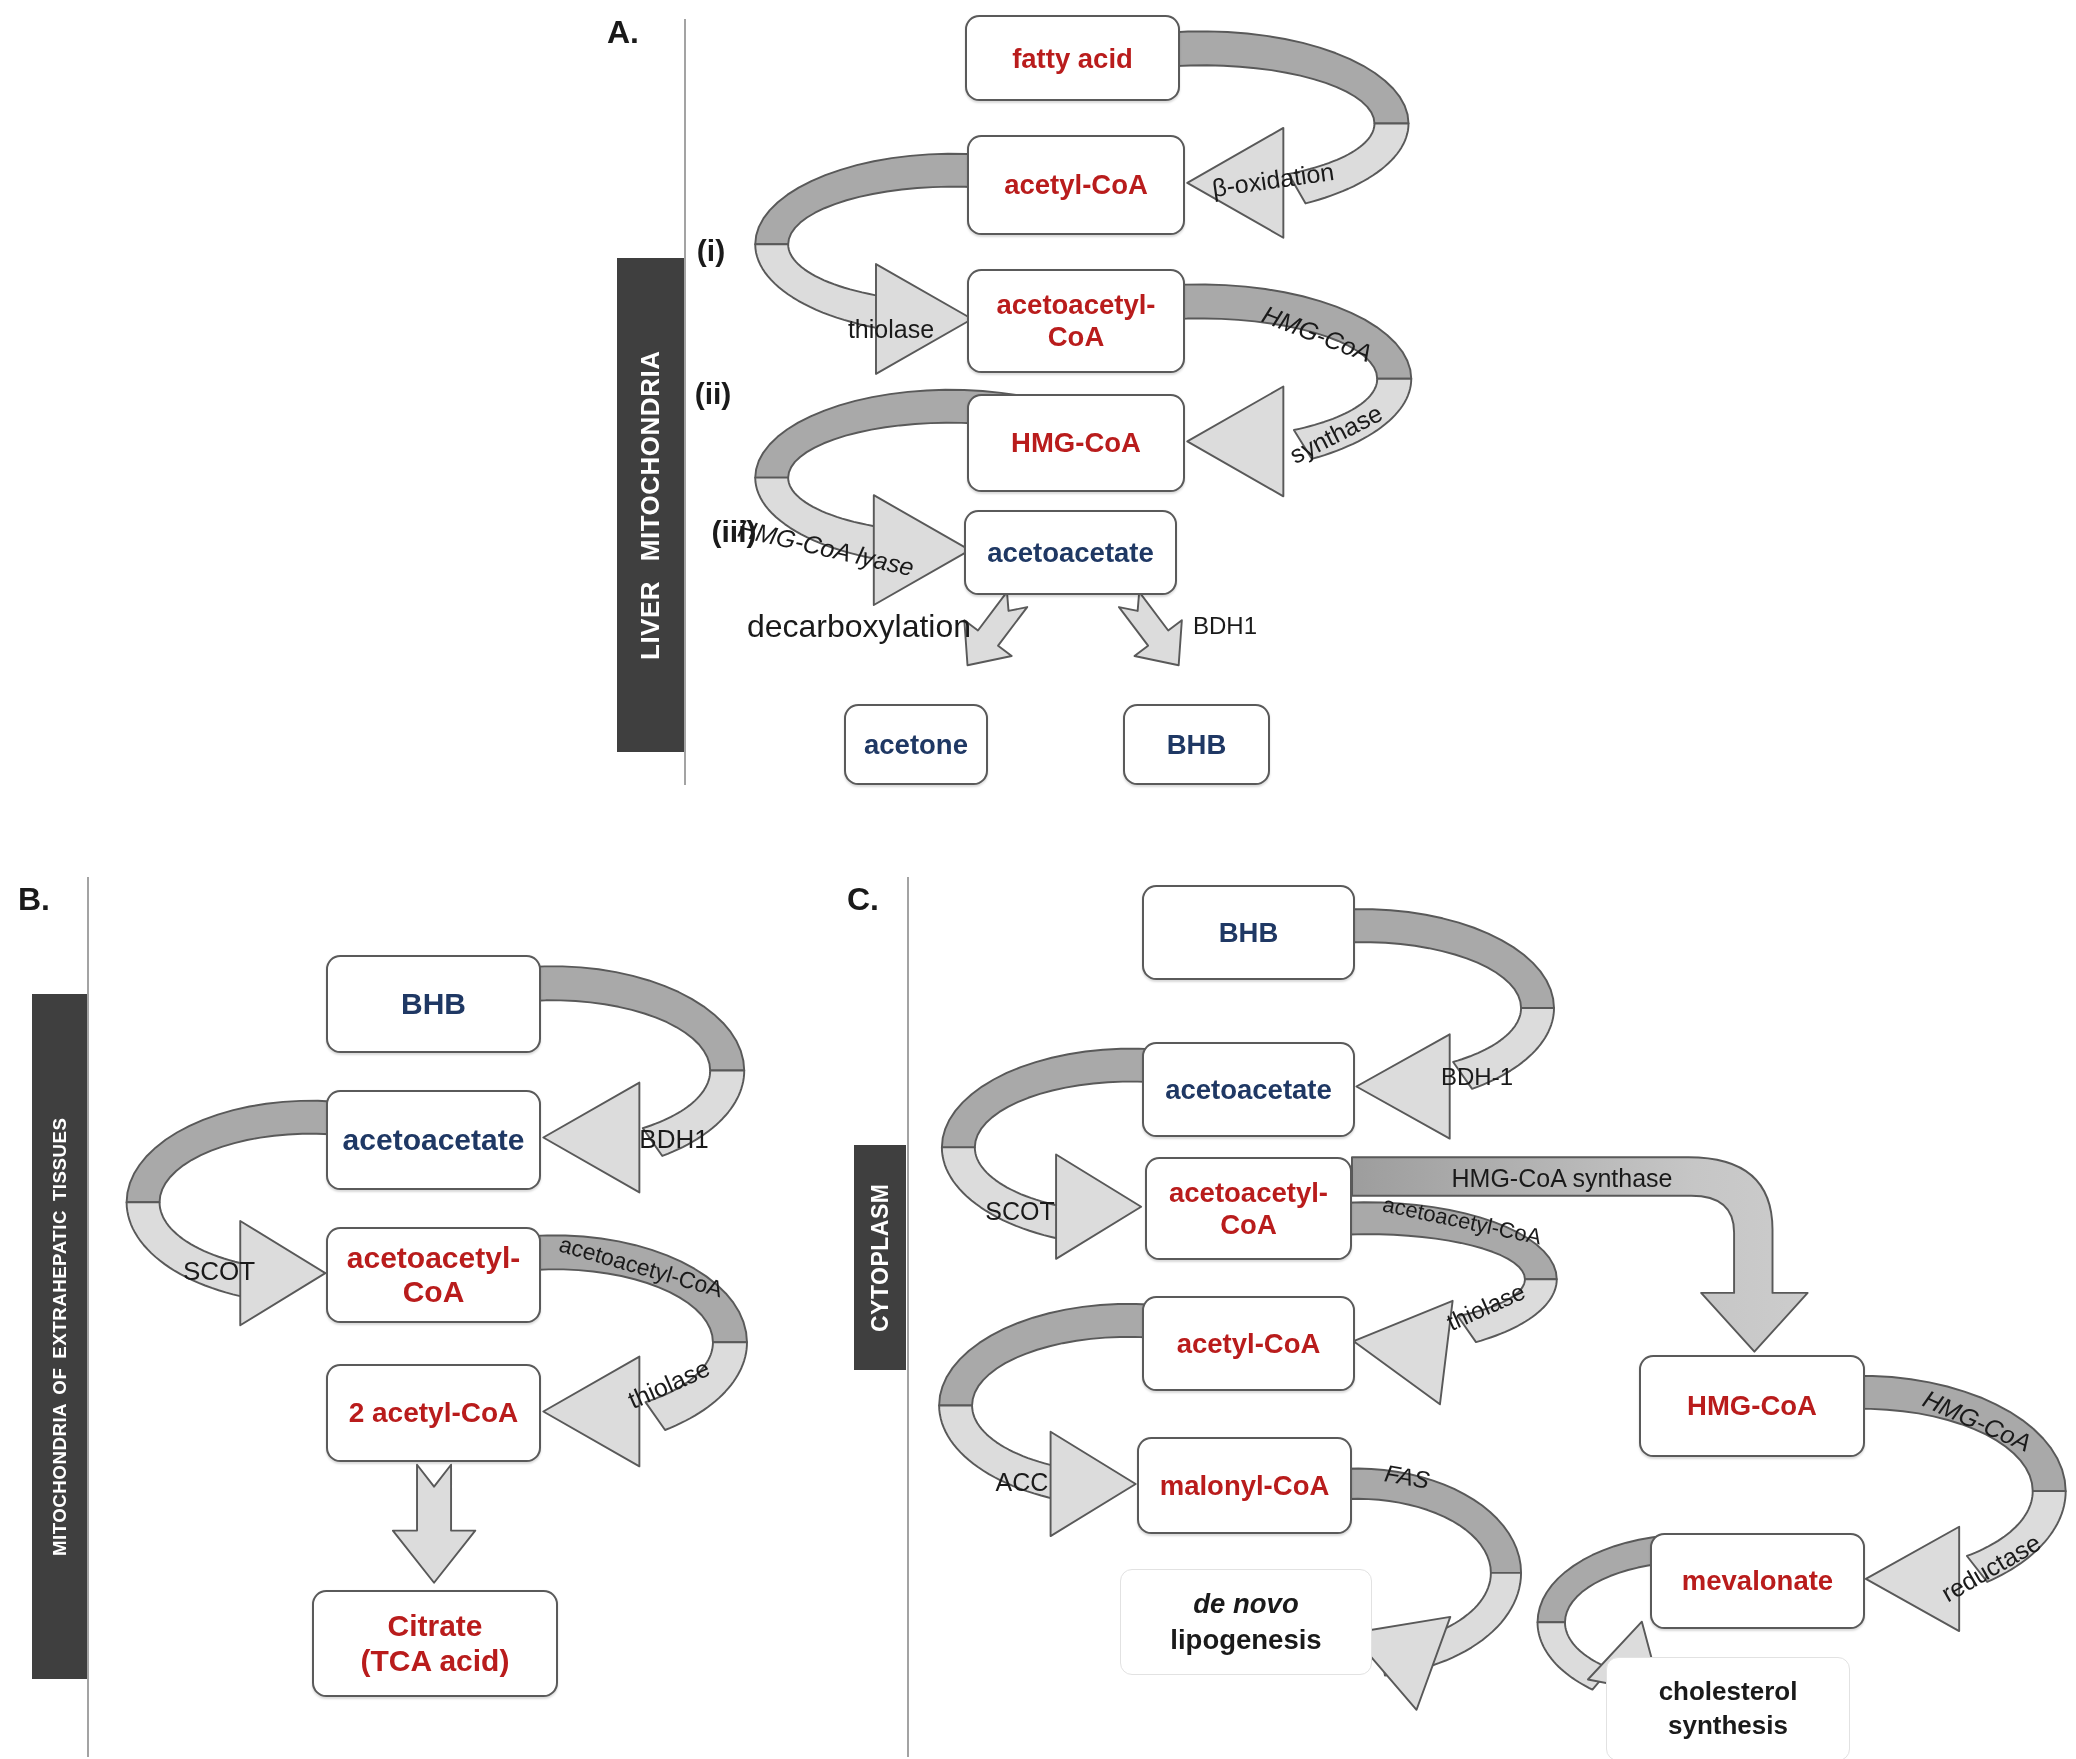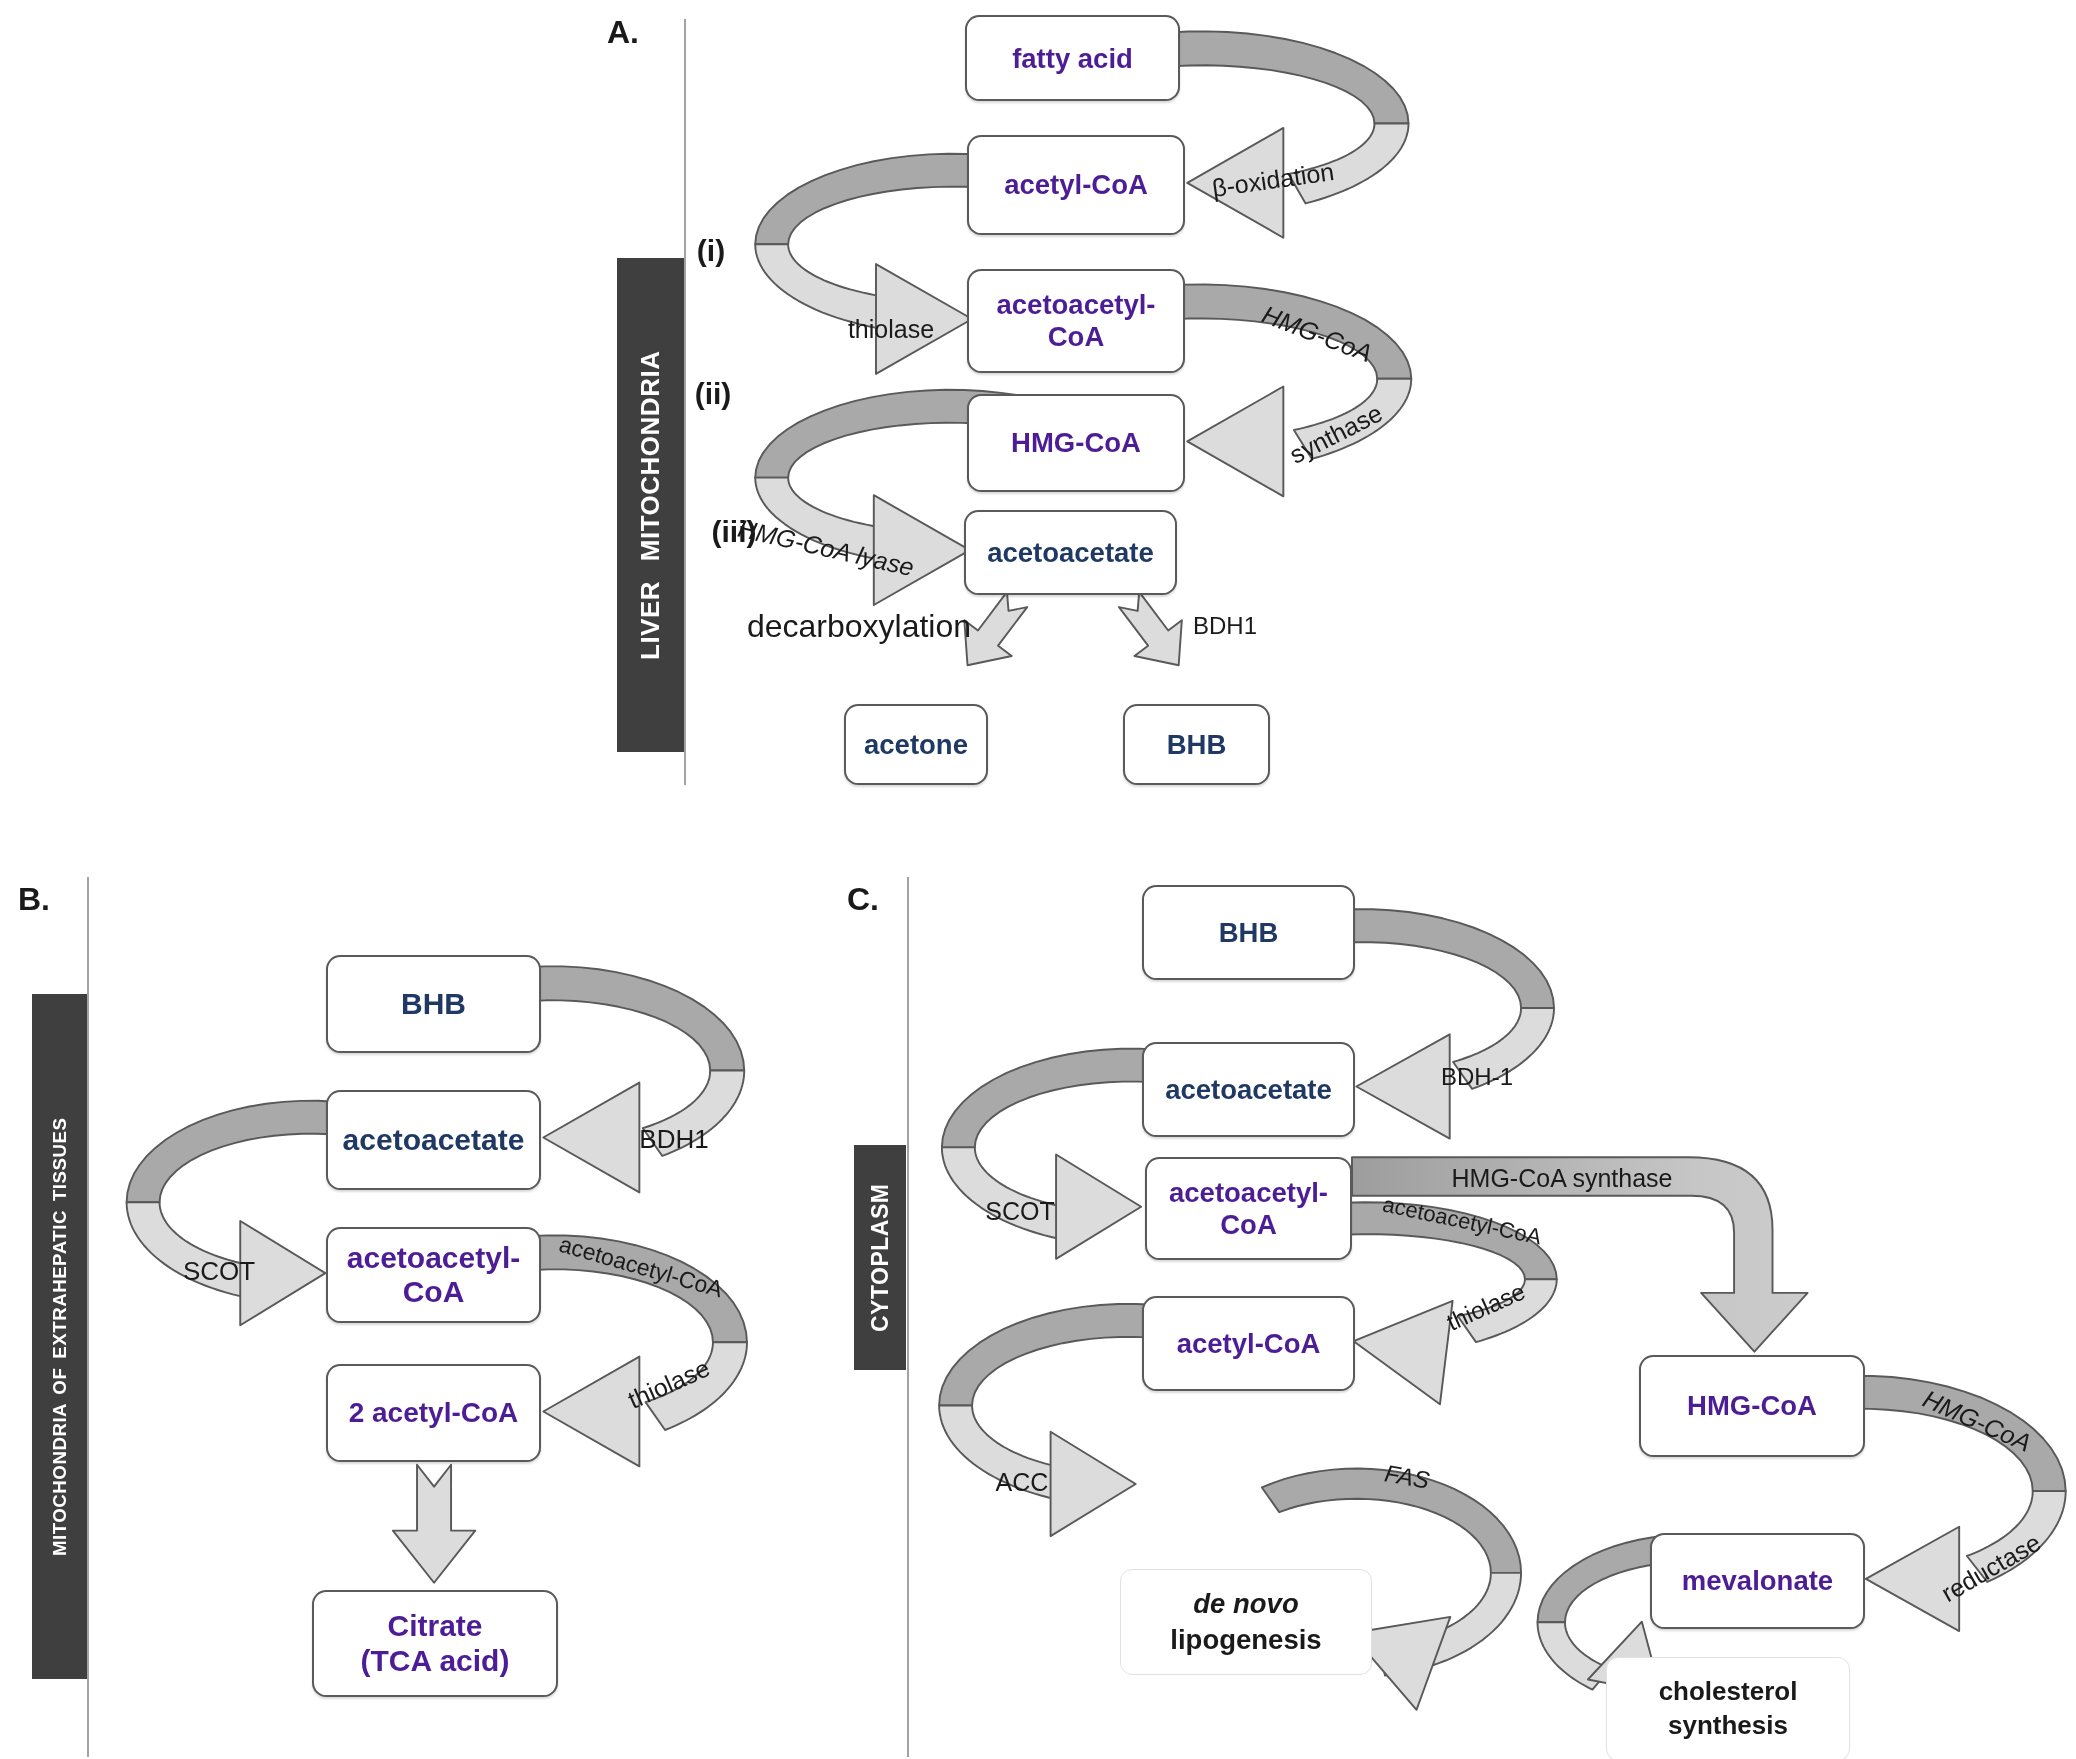--- a/index.html
+++ b/index.html
@@ -1,21 +1,21 @@
 <!DOCTYPE html>
 <html style="font-size:8.8px"><head>
 <meta charset="utf-8">
 <style>
   html,body{margin:0;padding:0;background:#ffffff;}
   #stage{position:relative;width:2077px;height:1759px;background:#ffffff;overflow:hidden;
          font-family:"Liberation Sans","DejaVu Sans",sans-serif;}
   #arrowsvg{position:absolute;left:0;top:0;z-index:1;}
   .box{position:absolute;z-index:3;background:#ffffff;border:2.2px solid #5a5a5a;border-radius:14.3px;
        display:flex;align-items:center;justify-content:center;text-align:center;
-       font-weight:bold;font-size:27.5px;color:#4c1d95;white-space:pre-line;line-height:1.15;
+       font-weight:bold;font-size:27.5px;color:#b91c1c;white-space:pre-line;line-height:1.15;
        box-shadow:0 1.1px 2.2px rgba(0,0,0,0.15);}
   .navy{color:#1f3864;}
   .ghost{position:absolute;z-index:3;background:#ffffff;border:1.6px solid #e2e2e2;border-radius:12px;
          display:flex;flex-direction:column;align-items:center;justify-content:center;text-align:center;
          font-weight:bold;font-size:27.5px;color:#1a1a1a;white-space:pre-line;line-height:1.3;}
   .lbl{position:absolute;z-index:4;font-size:25px;color:#1a1a1a;white-space:nowrap;
        transform:translate(-50%,-50%);}
   .plabel{position:absolute;z-index:4;font-size:32px;font-weight:bold;color:#1a1a1a;
           transform:translate(-50%,-50%);}
   .step{position:absolute;z-index:4;font-size:30px;font-weight:bold;color:#1a1a1a;
@@ -131,20 +131,21 @@
 
   <div class="plabel" style="left:863px;top:899px;">C.</div>
   <div class="vline" style="left:907px;top:877px;height:880px;"></div>
   <div class="sidebar" style="left:854px;top:1145px;width:52px;height:225px;font-size:23px;">CYTOPLASM</div>
 
   <div class="box navy" style="left:1142px;top:885px;width:209px;height:91px;">BHB</div>
   <div class="box navy" style="left:1142px;top:1042px;width:209px;height:91px;">acetoacetate</div>
   <div class="box" style="left:1145px;top:1157px;width:203px;height:99px;">acetoacetyl-
 CoA</div>
   <div class="box" style="left:1142px;top:1296px;width:209px;height:91px;">acetyl-CoA</div>
+  <div class="box" style="left:1137px;top:1437px;width:211px;height:93px;">malonyl-CoA</div>
   <div class="box" style="left:1639px;top:1355px;width:222px;height:98px;">HMG-CoA</div>
   <div class="box" style="left:1650px;top:1533px;width:211px;height:92px;">mevalonate</div>
 
   <div class="ghost" style="left:1120px;top:1569px;width:250px;height:104px;">
     <div class="it">de novo</div>
     <div>lipogenesis</div>
   </div>
   <div class="ghost" style="left:1606px;top:1657px;width:242px;height:102px;font-size:26px;">cholesterol
 synthesis</div>
 

